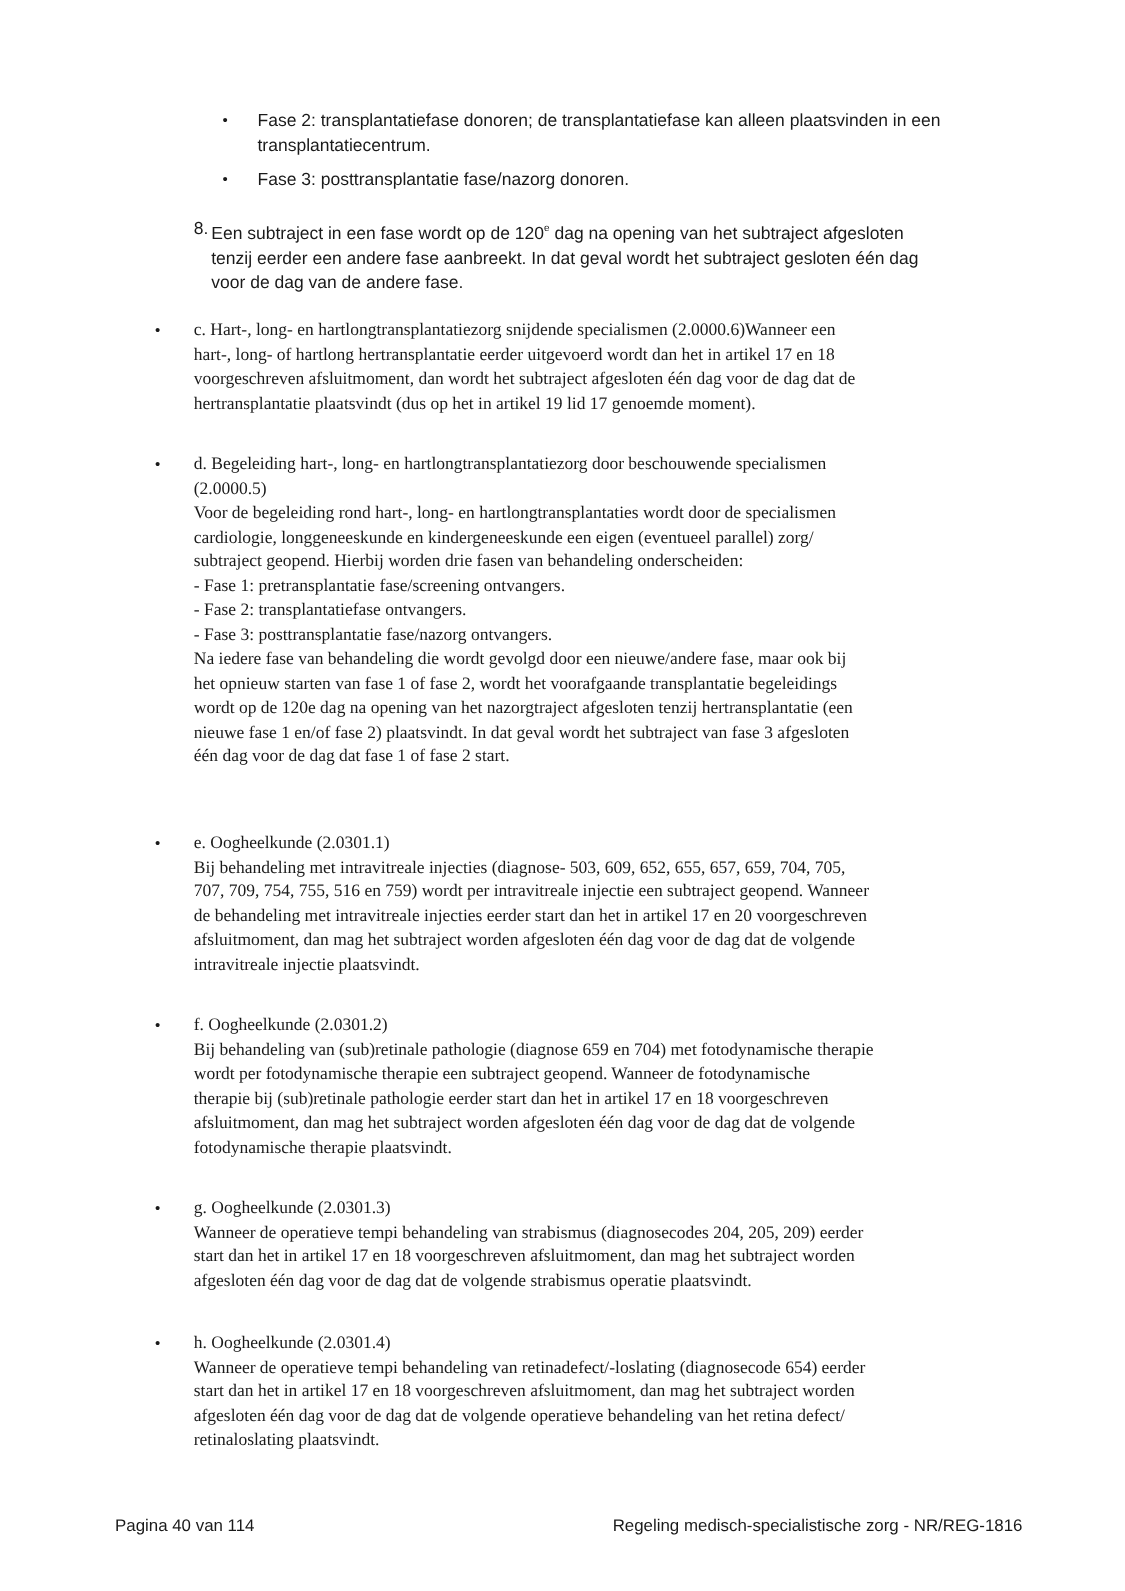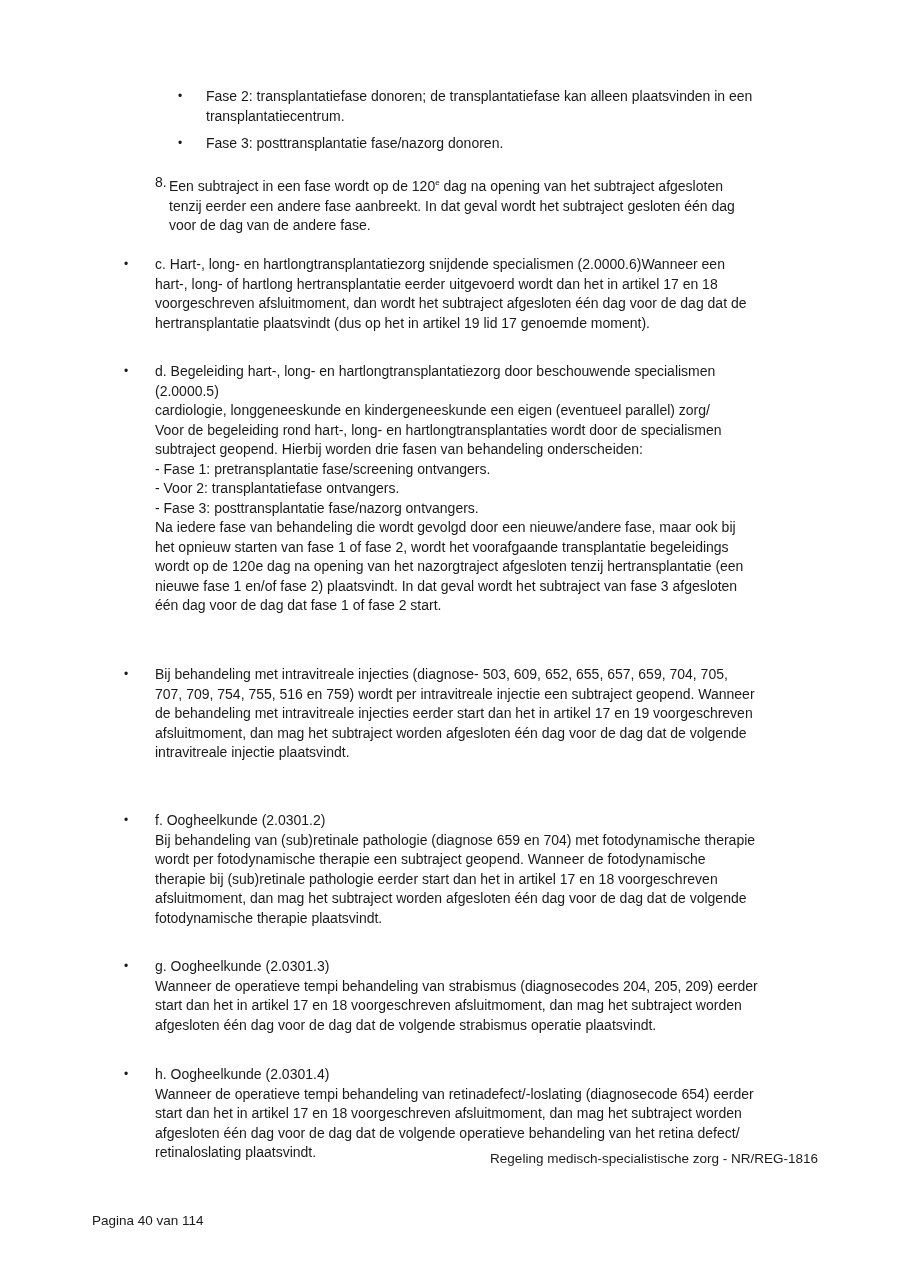--- a/index.html
+++ b/index.html
@@ -17,24 +17,24 @@
     .sub-bullet .dot {
       position: absolute; left: 0; top: 0; width: 10px; font-size: 12px;
     }
     .sub-bullet .txt { position: absolute; left: 28px; width: 612px; }
     .numbered { position: absolute; left: 155px; width: 660px; }
     .numbered .num { position: absolute; left: 0; top: -4px; font-size: 14px; }
     .numbered .txt { position: absolute; left: 14px; width: 640px; }
     .numbered sup { font-size: 8px; vertical-align: 6px; line-height: 0; }
     .item { position: absolute; left: 124px; width: 700px; }
     .item .dot { position: absolute; left: 0; top: 0; font-size: 12px; }
-    .item .body { position: absolute; left: 31px; width: 665px; }
+    .item .body { position: absolute; left: 31px; width: 665px; font-family: Liberation Serif, serif; }
     .item .line { display: block; white-space: nowrap; }
     .footer-left { position: absolute; left: 92px; top: 1211px; font-size: 13.5px; }
-    .footer-right { position: absolute; right: 82px; top: 1149px; font-size: 13.5px; }
+    .footer-right { position: absolute; right: 82px; top: 1211px; font-size: 13.5px; }
   </style>
 </head>
 <body>
 
 <div class="page">
 
   <div class="sub-bullet" style="top:87px;">
     <span class="dot">•</span>
     <div class="txt">
       <span class="line" style="display:block;white-space:nowrap">Fase 2: transplantatiefase donoren; de transplantatiefase kan alleen plaatsvinden in een</span>
@@ -65,40 +65,41 @@
       <span class="line">voorgeschreven afsluitmoment, dan wordt het subtraject afgesloten één dag voor de dag dat de</span>
       <span class="line">hertransplantatie plaatsvindt (dus op het in artikel 19 lid 17 genoemde moment).</span>
     </div>
   </div>
 
   <div class="item" style="top:362px;">
     <span class="dot">•</span>
     <div class="body">
       <span class="line">d. Begeleiding hart-, long- en hartlongtransplantatiezorg door beschouwende specialismen</span>
       <span class="line">(2.0000.5)</span>
+      <span class="line">Voor de begeleiding rond hart-, long- en hartlongtransplantaties wordt door de specialismen</span>
       <span class="line">cardiologie, longgeneeskunde en kindergeneeskunde een eigen (eventueel parallel) zorg/</span>
-      <span class="line">Voor de begeleiding rond hart-, long- en hartlongtransplantaties wordt door de specialismen</span>
       <span class="line">subtraject geopend. Hierbij worden drie fasen van behandeling onderscheiden:</span>
       <span class="line">- Fase 1: pretransplantatie fase/screening ontvangers.</span>
-      <span class="line">- Voor 2: transplantatiefase ontvangers.</span>
+      <span class="line">- Fase 2: transplantatiefase ontvangers.</span>
       <span class="line">- Fase 3: posttransplantatie fase/nazorg ontvangers.</span>
       <span class="line">Na iedere fase van behandeling die wordt gevolgd door een nieuwe/andere fase, maar ook bij</span>
       <span class="line">het opnieuw starten van fase 1 of fase 2, wordt het voorafgaande transplantatie begeleidings</span>
       <span class="line">wordt op de 120e dag na opening van het nazorgtraject afgesloten tenzij hertransplantatie (een</span>
       <span class="line">nieuwe fase 1 en/of fase 2) plaatsvindt. In dat geval wordt het subtraject van fase 3 afgesloten</span>
       <span class="line">één dag voor de dag dat fase 1 of fase 2 start.</span>
     </div>
   </div>
 
   <div class="item" style="top:665px;">
     <span class="dot">•</span>
     <div class="body">
+      <span class="line">e. Oogheelkunde (2.0301.1)</span>
       <span class="line">Bij behandeling met intravitreale injecties (diagnose- 503, 609, 652, 655, 657, 659, 704, 705,</span>
       <span class="line">707, 709, 754, 755, 516 en 759) wordt per intravitreale injectie een subtraject geopend. Wanneer</span>
-      <span class="line">de behandeling met intravitreale injecties eerder start dan het in artikel 17 en 19 voorgeschreven</span>
+      <span class="line">de behandeling met intravitreale injecties eerder start dan het in artikel 17 en 20 voorgeschreven</span>
       <span class="line">afsluitmoment, dan mag het subtraject worden afgesloten één dag voor de dag dat de volgende</span>
       <span class="line">intravitreale injectie plaatsvindt.</span>
     </div>
   </div>
 
   <div class="item" style="top:811px;">
     <span class="dot">•</span>
     <div class="body">
       <span class="line">f. Oogheelkunde (2.0301.2)</span>
       <span class="line">Bij behandeling van (sub)retinale pathologie (diagnose 659 en 704) met fotodynamische therapie</span>

